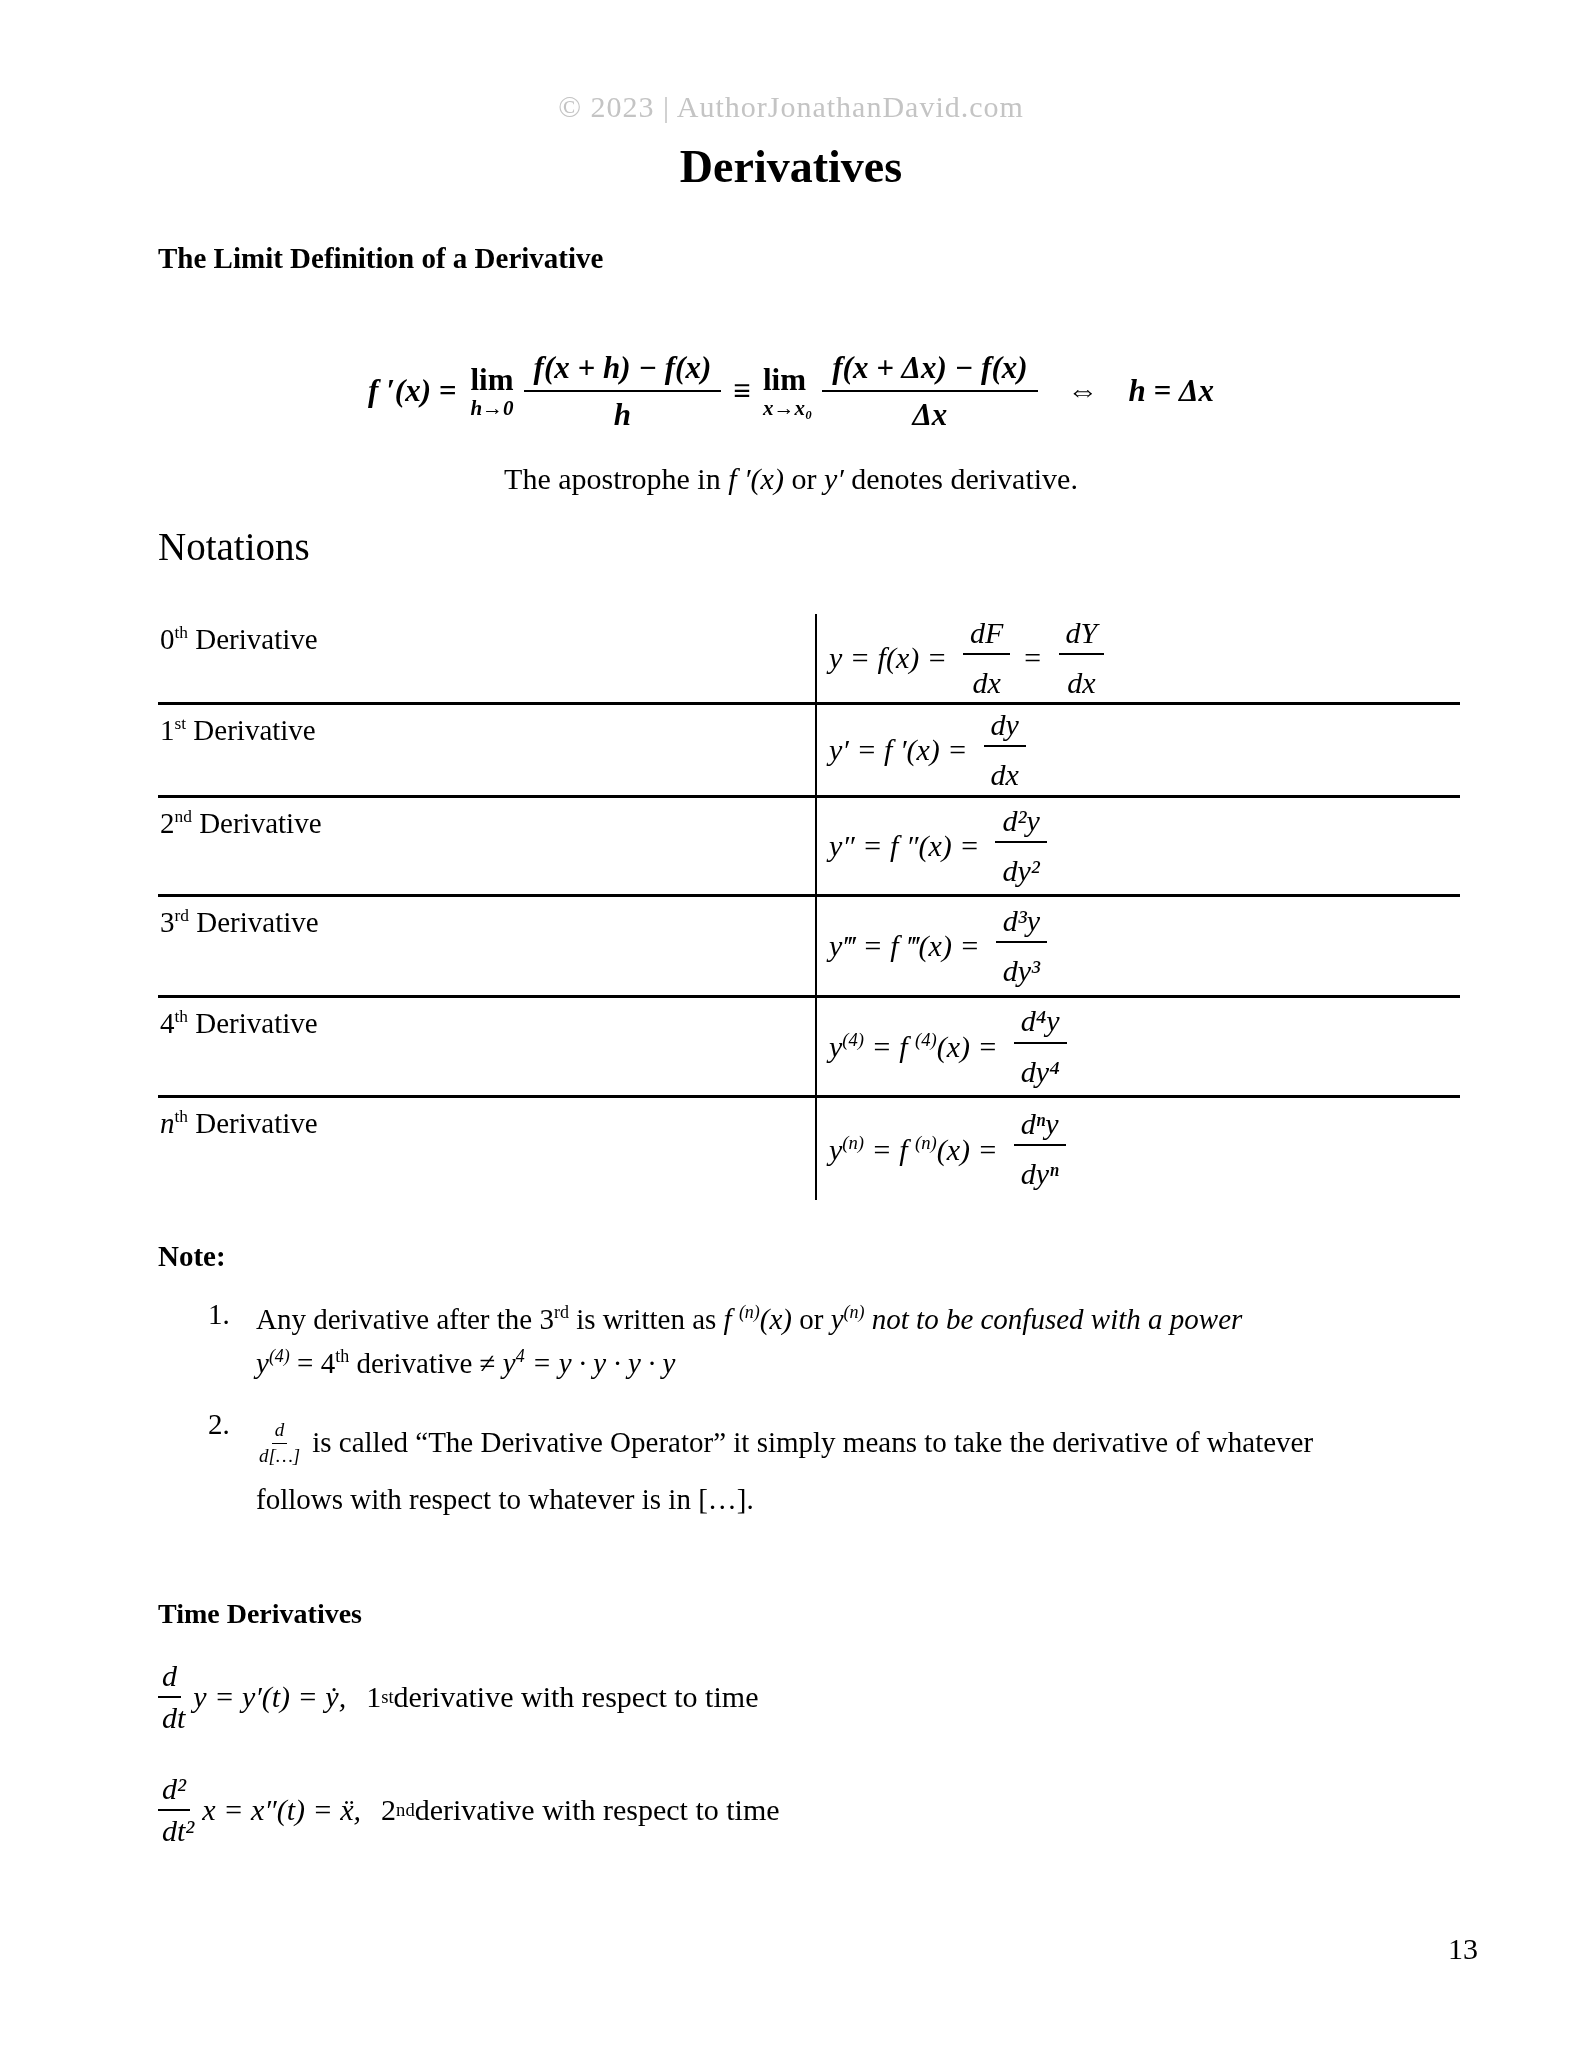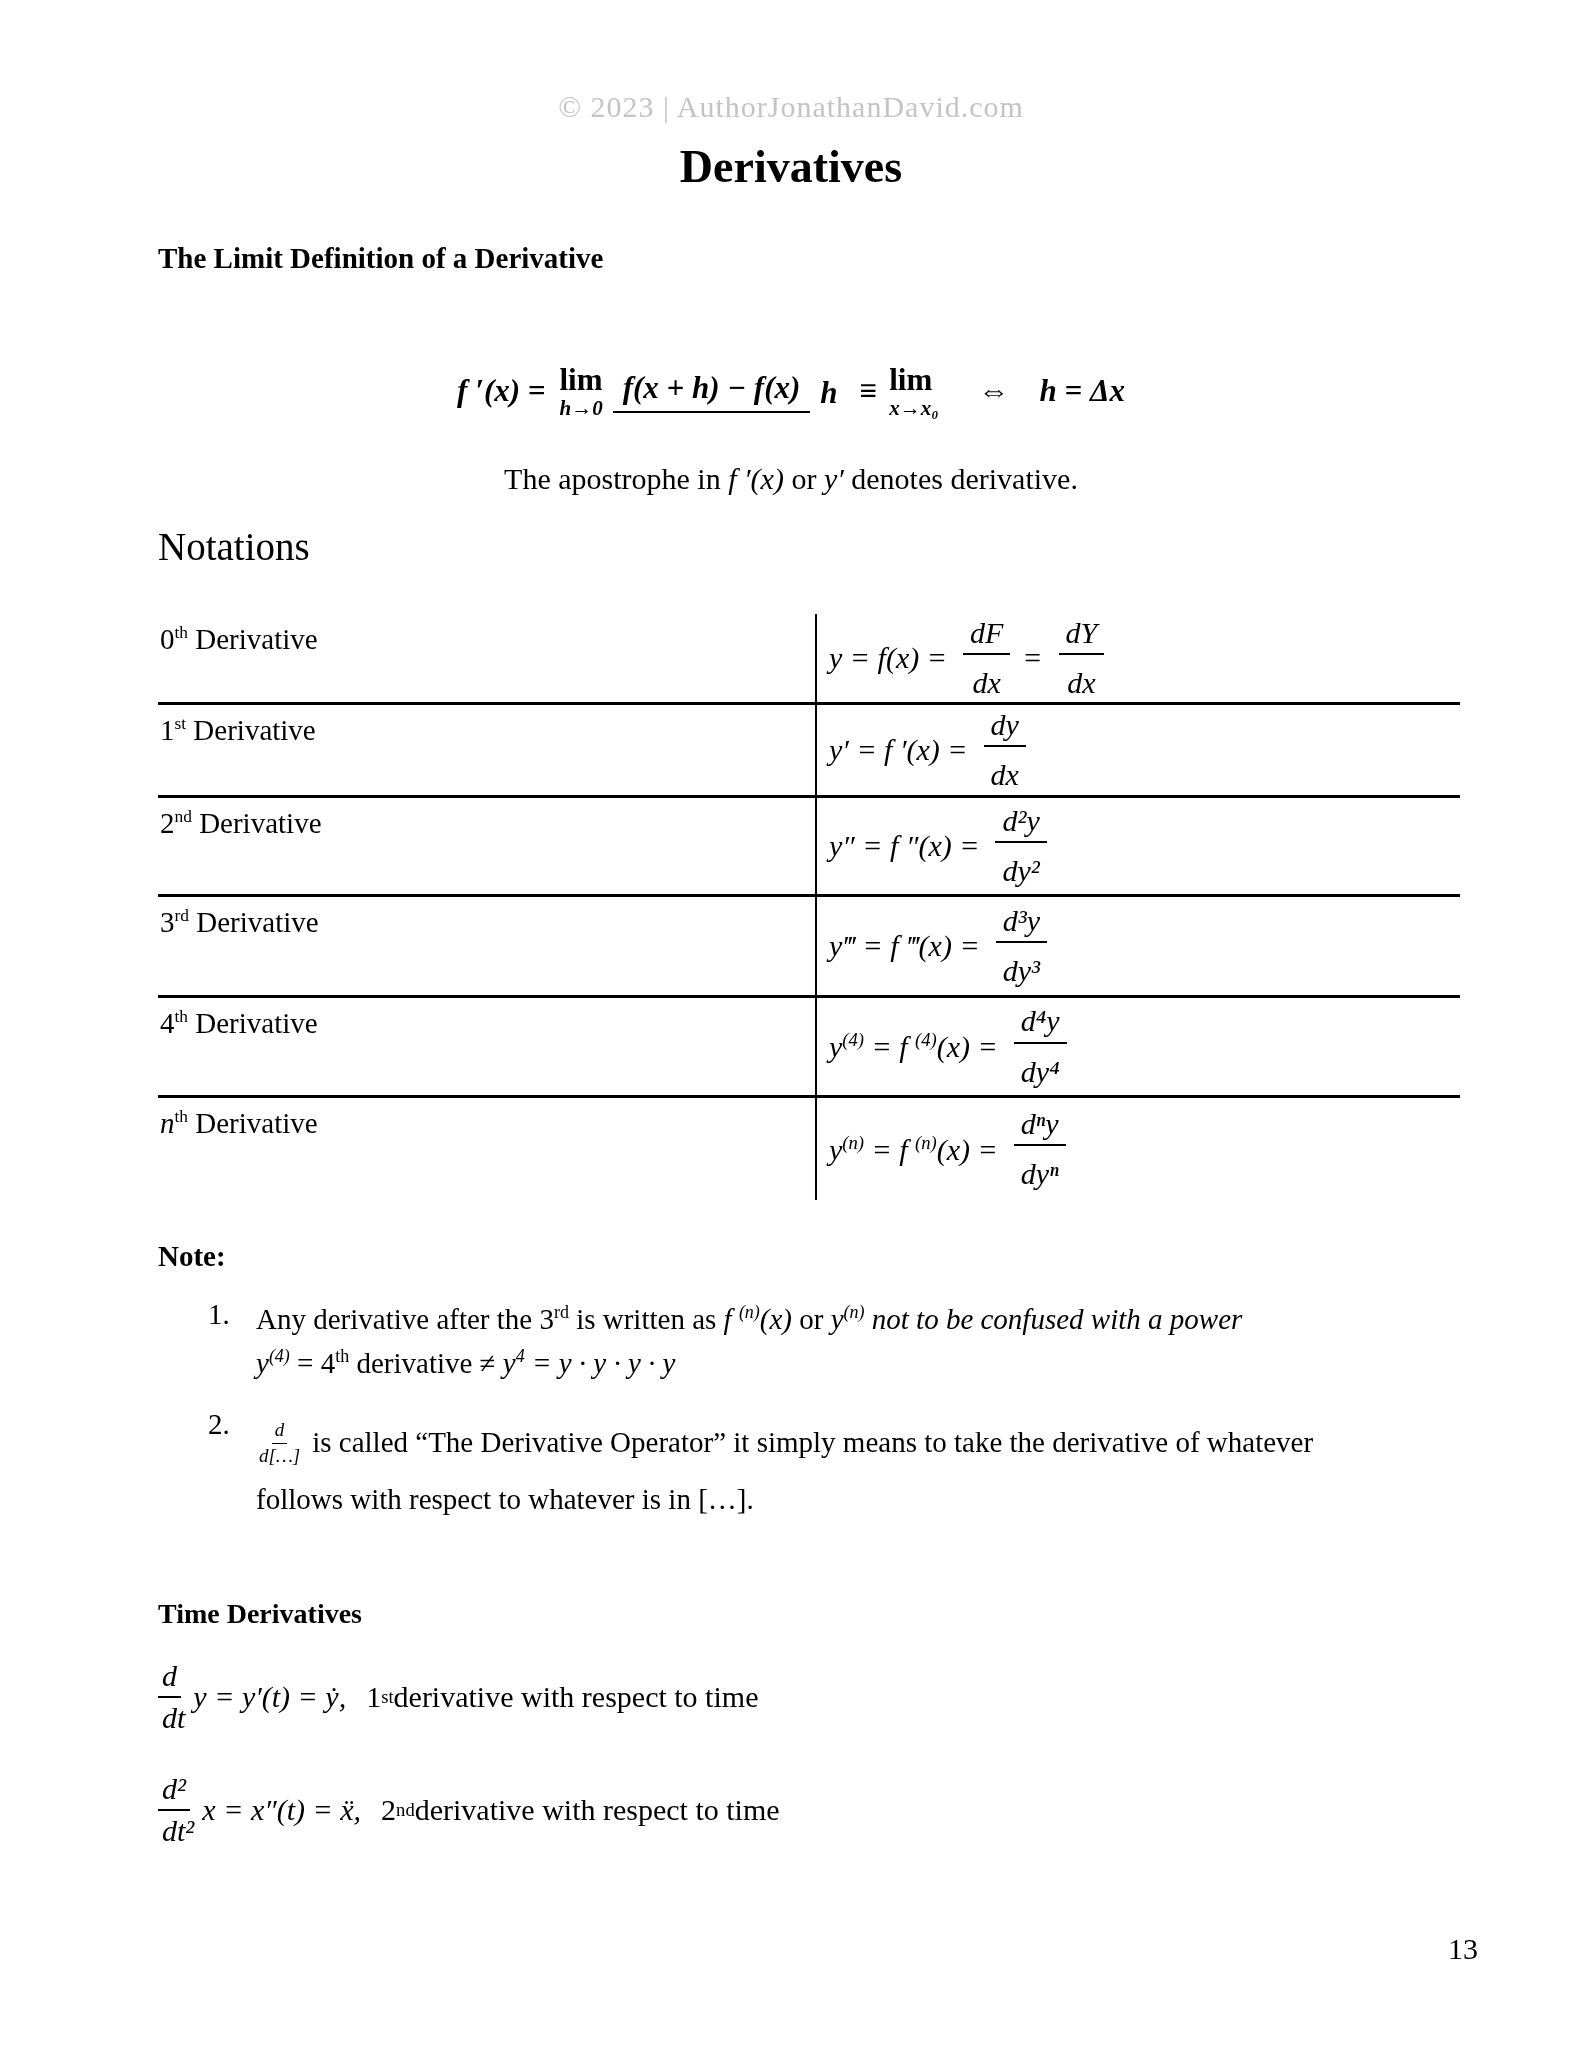--- a/index.html
+++ b/index.html
@@ -24,21 +24,21 @@
   
   .formula-main{
     position:absolute;top:336px;left:0;right:0;height:110px;
     display:flex;justify-content:center;align-items:center;
     font-size:31px;font-style:italic;font-weight:bold;
   }
   .formula-main .lhs{margin-right:14px;}
   .limblk{display:inline-flex;flex-direction:column;align-items:flex-start;line-height:1;margin-right:10px;}
   .limword{font-style:normal;font-size:31px;}
   .limsub{font-size:21px;margin-top:3px;}
-  .bigfrac{display:inline-flex;align-items:center;line-height:1.2;}
+  .bigfrac{display:inline-flex;flex-direction:column;align-items:center;line-height:1.2;}
   .bigfrac .fn{padding:0 10px 4px;border-bottom:2px solid #000;}
   .bigfrac .fd{padding:4px 10px 0;}
   .equiv{font-style:normal;margin:0 12px;}
   .iff{font-style:normal;margin:0 30px;}
   .caption{
     position:absolute;top:462px;left:0;right:0;
     text-align:center;font-size:30px;
   }
   .caption .m{font-style:italic;}
   .notations-heading{position:absolute;top:524px;left:158px;font-size:39px;font-weight:normal;}
@@ -101,20 +101,24 @@
     </span>
     <span class="bigfrac">
       <span class="fn">f(x + h) − f(x)</span>
       <span class="fd">h</span>
     </span>
     <span class="equiv">≡</span>
     <span class="limblk">
       <span class="limword">lim</span>
       <span class="limsub">x→x₀</span>
     </span>
+    <span class="bigfrac">
+      <span class="fn">f(x + Δx) − f(x)</span>
+      <span class="fd">Δx</span>
+    </span>
     <span class="iff">⇔</span>
     <span>h = Δx</span>
   </div>
 
   <div class="caption">
     <span>The apostrophe in </span><span class="m">f ′(x)</span><span> or </span><span class="m">y′</span><span> denotes derivative.</span>
   </div>
 
   <div class="notations-heading">Notations</div>
 

